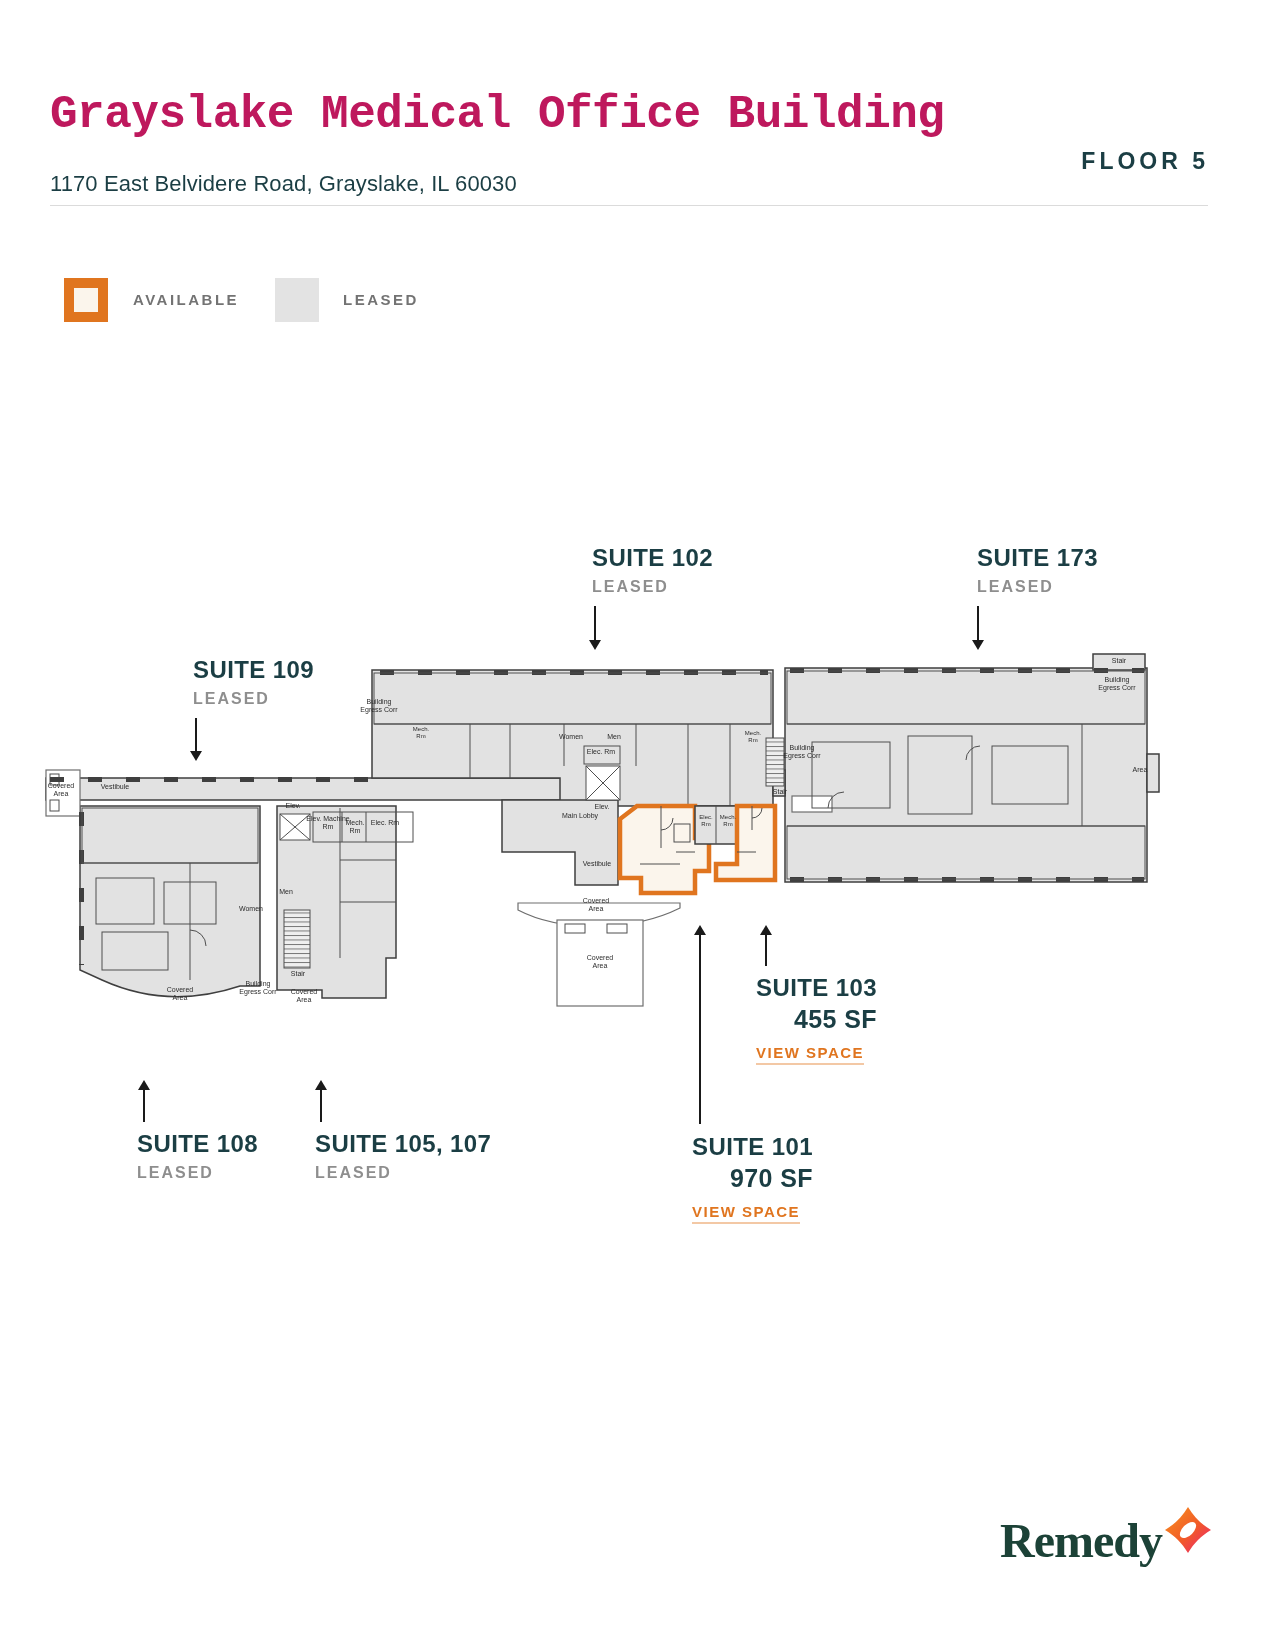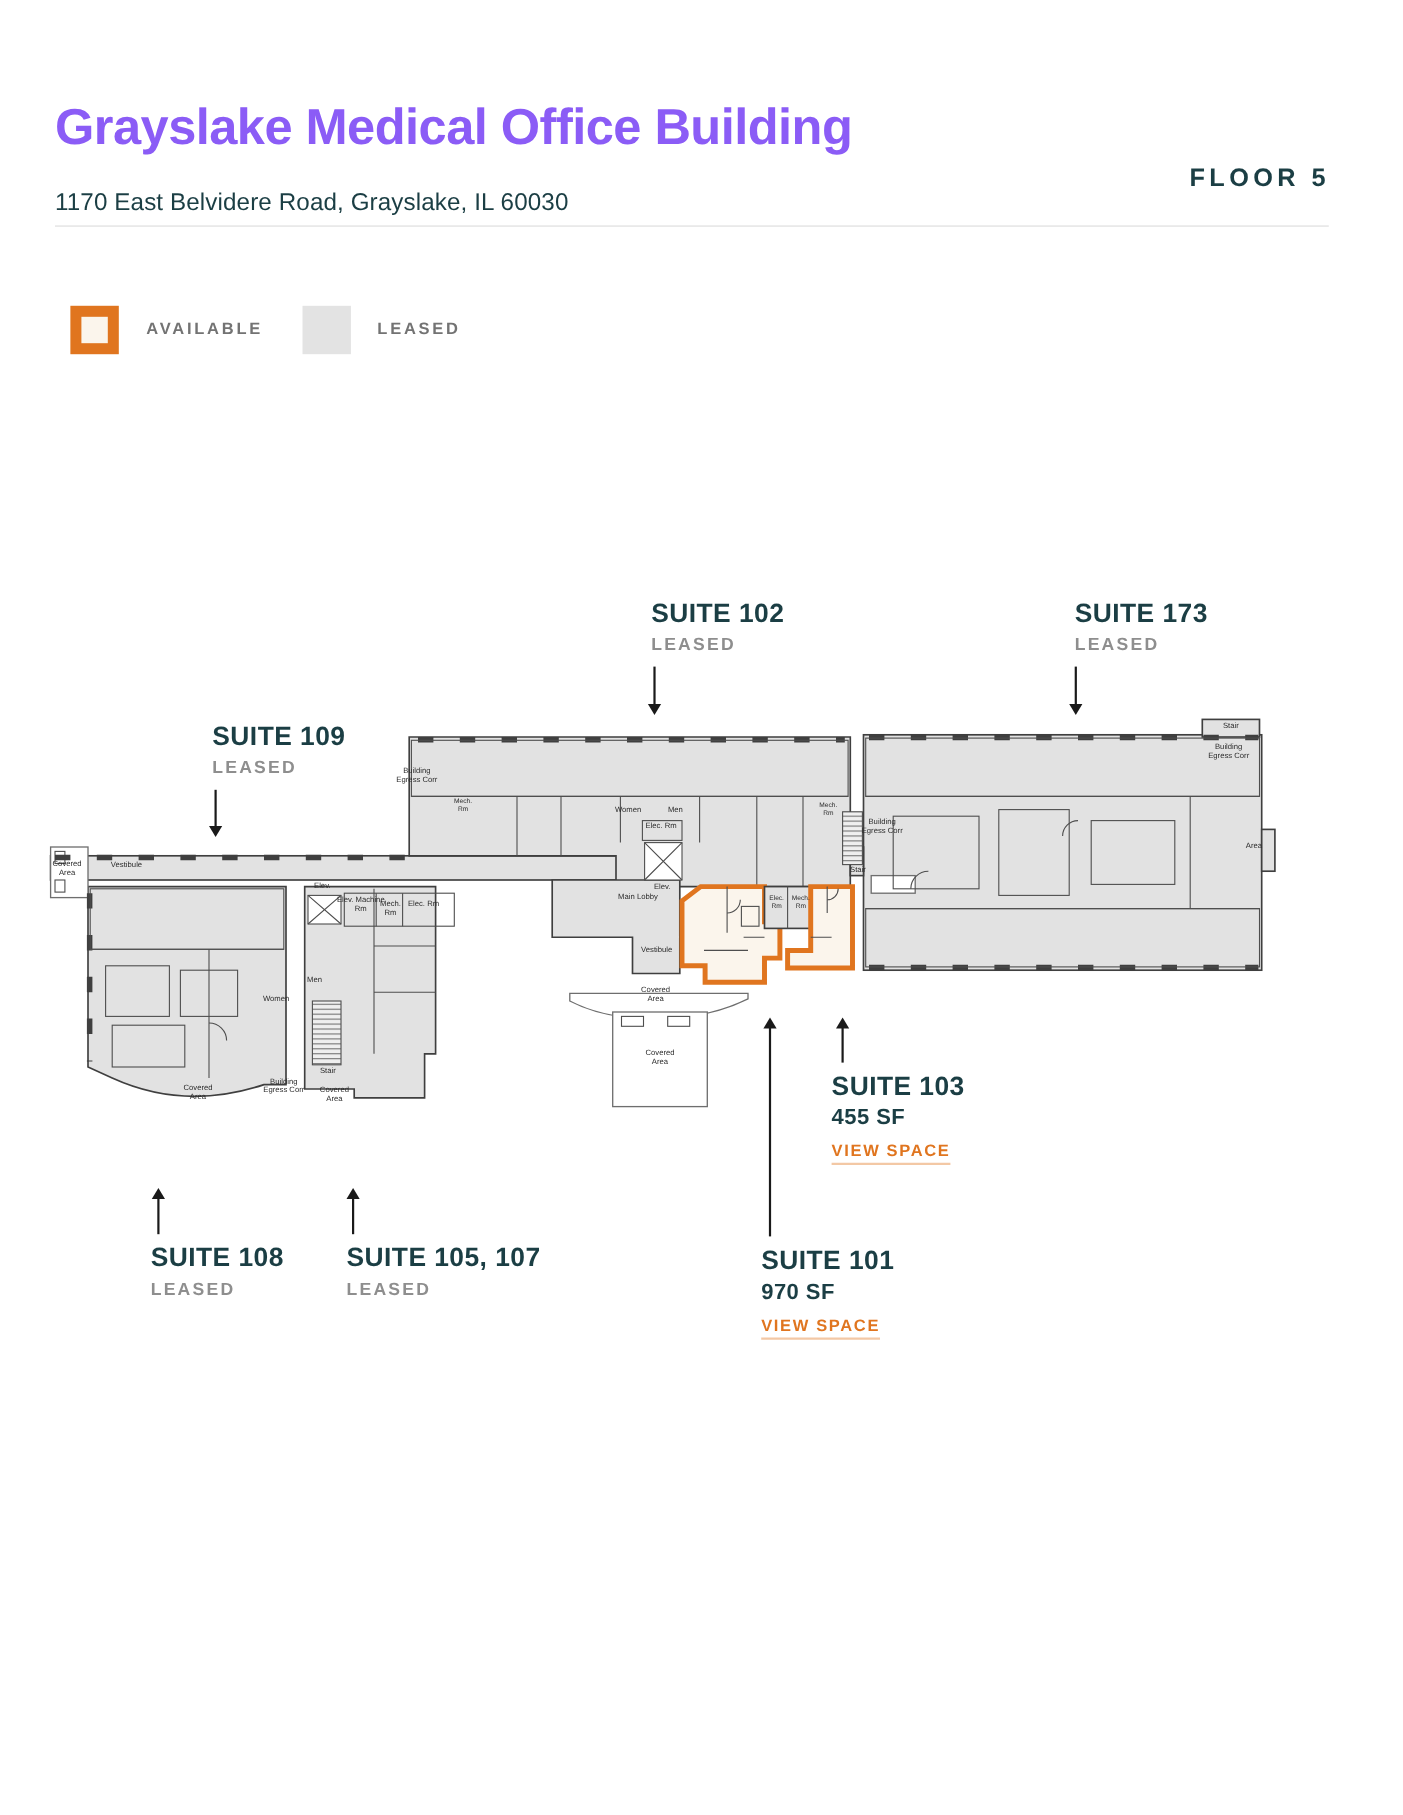--- a/index.html
+++ b/index.html
@@ -1,22 +1,22 @@
 <!DOCTYPE html>
 <html><head>
 <meta charset="utf-8">
 <style>
   * { margin:0; padding:0; box-sizing:border-box; }
   html,body { background:#fff; }
   .page { position:relative; width:1275px; height:1650px; background:#fff; overflow:hidden;
           font-family:"Liberation Sans", sans-serif; }
 
   
-  .title { position:absolute; left:50px; top:90px; font-family:Liberation Sans, sans-serif;
-           font-weight:700; font-size:46px; line-height:1.1; color:#8b5cf6; letter-spacing:-0.5px; }
+  .title { position:absolute; left:50px; top:90px; font-family:Liberation Mono, monospace;
+           font-weight:700; font-size:46px; line-height:1.1; color:#be185d; letter-spacing:-0.5px; }
   .address { position:absolute; left:50px; top:148px; font-size:22px; color:#1B3E44; letter-spacing:0.1px;margin-top:23px; }
   .floor-label { position:absolute; right:66px; top:148px; font-size:23px; font-weight:700;
                  color:#1B3E44; letter-spacing:4px; }
   .rule { position:absolute; left:50px; top:205px; width:1158px; height:1px; background:#DBDBDB; }
 
   
   .swatch { position:absolute; width:44px; height:44px; top:278px; }
   .swatch.available { left:64px; background:#FBF5EC; border:10px solid #E0751F; }
   .swatch.leased { left:275px; background:#E3E3E3; }
   .legend-label { position:absolute; top:278px; height:44px; line-height:44px; font-size:15px;
@@ -34,21 +34,21 @@
   .avail { fill:#FBF5EC; stroke:#E0751F; stroke-width:4.5; stroke-linejoin:miter; }
   .plabel { position:absolute; transform:translateX(-50%); text-align:center; font-size:7px;
             line-height:1.12; color:#2B2B2B; }
   .plabel.nw { white-space:nowrap; }
   .plabel.t6 { font-size:6px; }
 
   
   .callout { position:absolute; }
   .co-title { font-size:24px; font-weight:700; color:#1B3E44; letter-spacing:0.4px; white-space:nowrap; }
   .co-status { margin-top:6px; font-size:16px; font-weight:700; color:#8E8E8E; letter-spacing:2px; }
-  .co-area { margin-top:3px; font-size:20px; font-weight:800; color:#1B3E44; letter-spacing:0.4px; }
+  .co-area { margin-top:3px; font-size:25px; font-weight:800; color:#1B3E44; letter-spacing:0.4px;text-align:right; }
   .co-link { display:inline-block; margin-top:10px; font-size:15px; font-weight:700; color:#E0751F;
              letter-spacing:1.5px; text-decoration:none; border-bottom:2px solid rgba(224,117,31,0.4);
              padding-bottom:2px; cursor:pointer; }
 
   
   .arrow { position:absolute; width:2px; background:#1A1A1A; }
   .arrow.down::after { content:""; position:absolute; bottom:-9px; left:-5px;
                        border:6px solid transparent; border-bottom:none; border-top:10px solid #1A1A1A; }
   .arrow.up::before { content:""; position:absolute; top:-9px; left:-5px;
                       border:6px solid transparent; border-top:none; border-bottom:10px solid #1A1A1A; }
@@ -231,14 +231,28 @@
     <div class="co-title">SUITE 103</div>
     <div class="co-area">455 SF</div>
     <a class="co-link">VIEW SPACE</a>
   </div>
   <div class="callout" style="left:692px;top:1133px">
     <div class="co-title">SUITE 101</div>
     <div class="co-area">970 SF</div>
     <a class="co-link">VIEW SPACE</a>
   </div>
 
+  <div class="footer">
+    <span class="brand">Remedy</span>
+    <svg class="brand-icon" width="50" height="50" viewBox="0 0 50 50">
+      <defs>
+        <linearGradient id="swirl" x1="0" y1="0" x2="1" y2="1">
+          <stop offset="0" stop-color="#F7941D"></stop>
+          <stop offset="0.55" stop-color="#F15A29"></stop>
+          <stop offset="1" stop-color="#EC1E79"></stop>
+        </linearGradient>
+      </defs>
+      <path d="M25,2 C31,12 38,19 48,25 C38,31 31,38 25,48 C19,38 12,31 2,25 C12,19 19,12 25,2 Z" fill="url(#swirl)"></path>
+      <ellipse cx="25" cy="25" rx="10" ry="5.5" transform="rotate(-45 25 25)" fill="#FFFFFF"></ellipse>
+    </svg>
+  </div>
 
 </div>
 
 </body></html>

